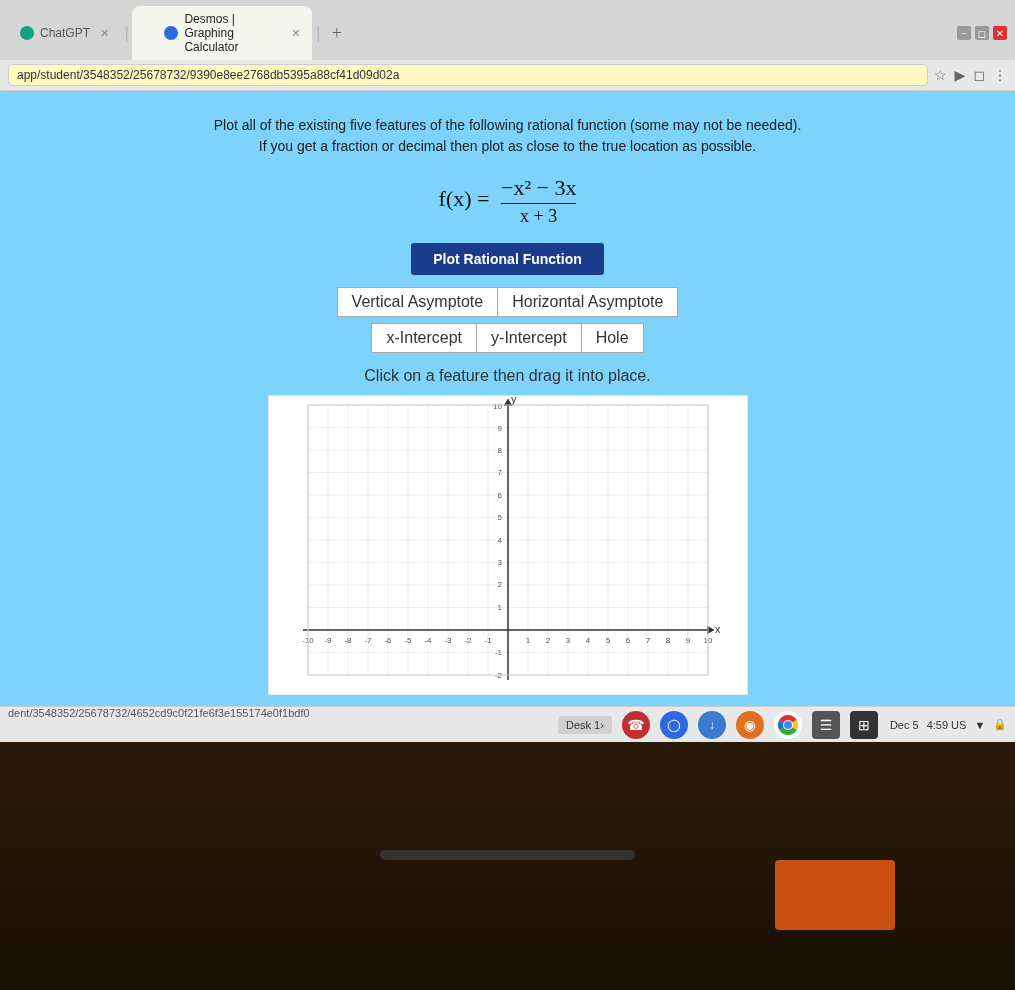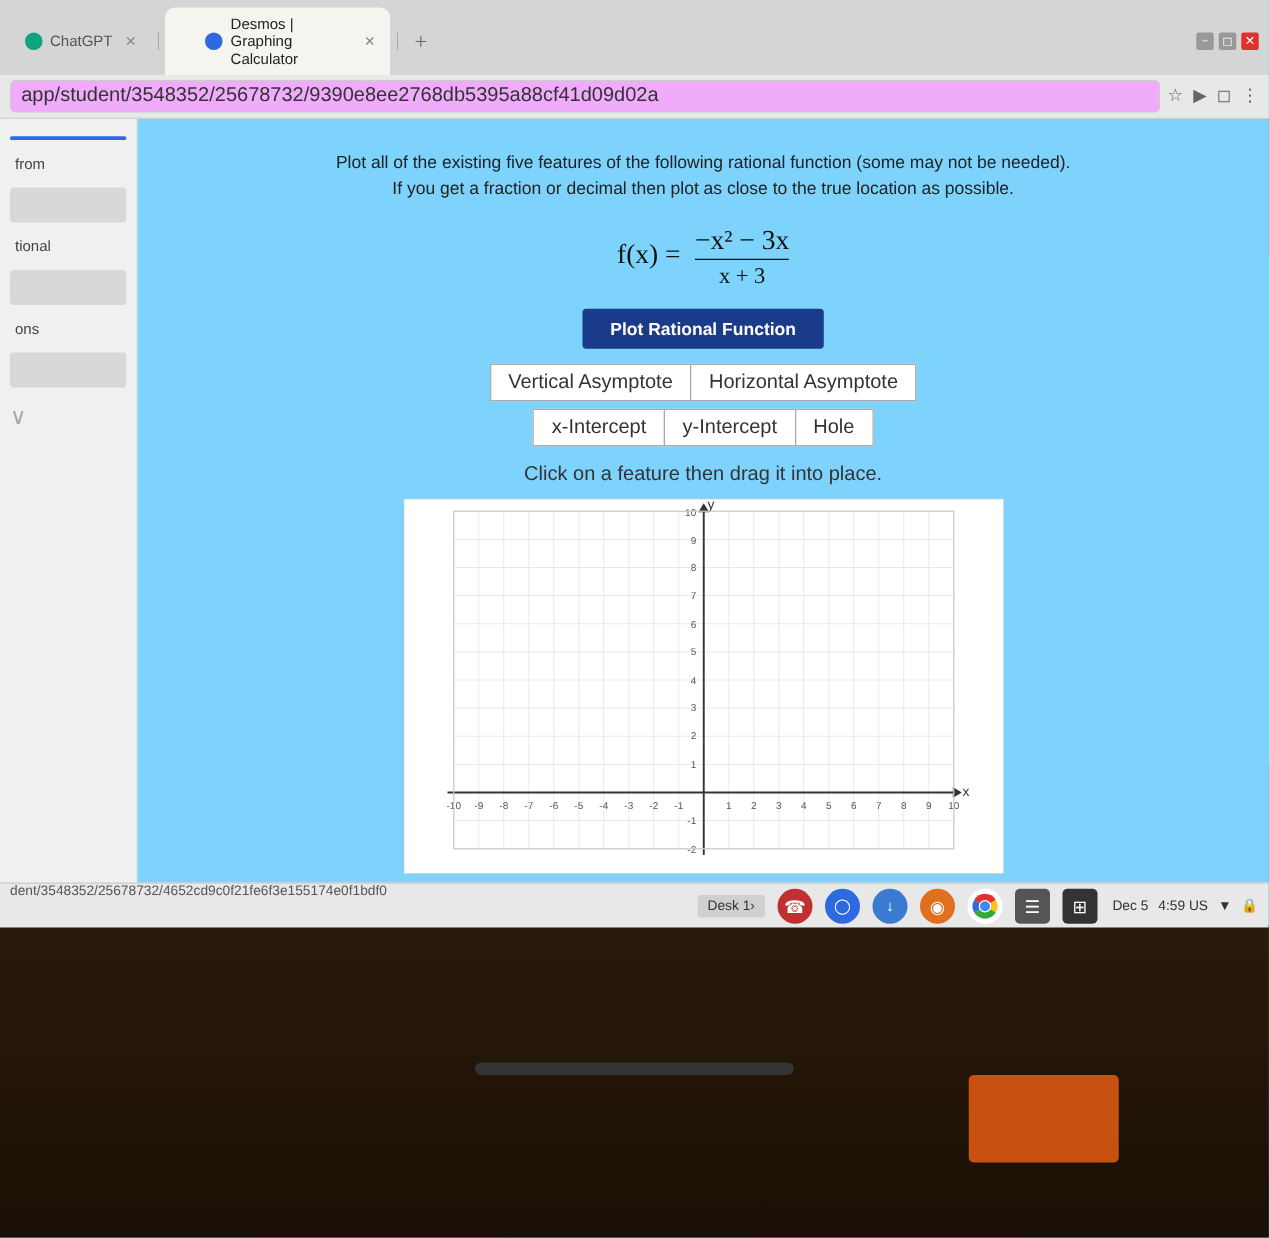--- a/index.html
+++ b/index.html
@@ -110,25 +110,25 @@
     .address-bar-row {
       display: flex;
       align-items: center;
       padding: 4px 8px;
       background: #e8e8e8;
       gap: 6px;
     }
 
     .address-bar {
       flex: 1;
-      background: #f0abfc;
+      background: #fef9c3;
       border: 1px solid #ccc;
       border-radius: 4px;
       padding: 3px 8px;
-      font-size: 16px;
+      font-size: 12px;
       font-family: Arial, sans-serif;
       color: #333;
     }
 
     .addr-icons {
       display: flex;
       gap: 8px;
       color: #666;
       font-size: 14px;
     }
@@ -403,33 +403,20 @@
         <span>☆</span>
         <span>▶</span>
         <span>◻</span>
         <span>⋮</span>
       </div>
     </div>
   </div>
 
   <div class="page-layout">
 
-    <div class="sidebar">
-      <div class="sidebar-blue-line"></div>
-      <div class="sidebar-item">from</div>
-      <div class="sidebar-gray-box"></div>
-      <div class="sidebar-item">tional</div>
-      <div class="sidebar-gray-box"></div>
-      <div class="sidebar-item">ons</div>
-      <div class="sidebar-gray-box"></div>
-      <div style="margin-top:8px;padding:0 8px;">
-        <span style="font-size:18px;color:#aaa;">∨</span>
-      </div>
-      <div class="sidebar-bottom">Log Out</div>
-    </div>
 
     <div class="main-content">
 
       <p class="instruction-text">Plot all of the existing five features of the following rational function (some may not be needed).<br>If you get a fraction or decimal then plot as close to the true location as possible.</p>
 
       <div class="formula-block">
         <span>f(x) =</span>
         <span class="formula-fraction">
           <span class="formula-numerator">−x² − 3x</span>
           <span class="formula-denominator">x + 3</span>

